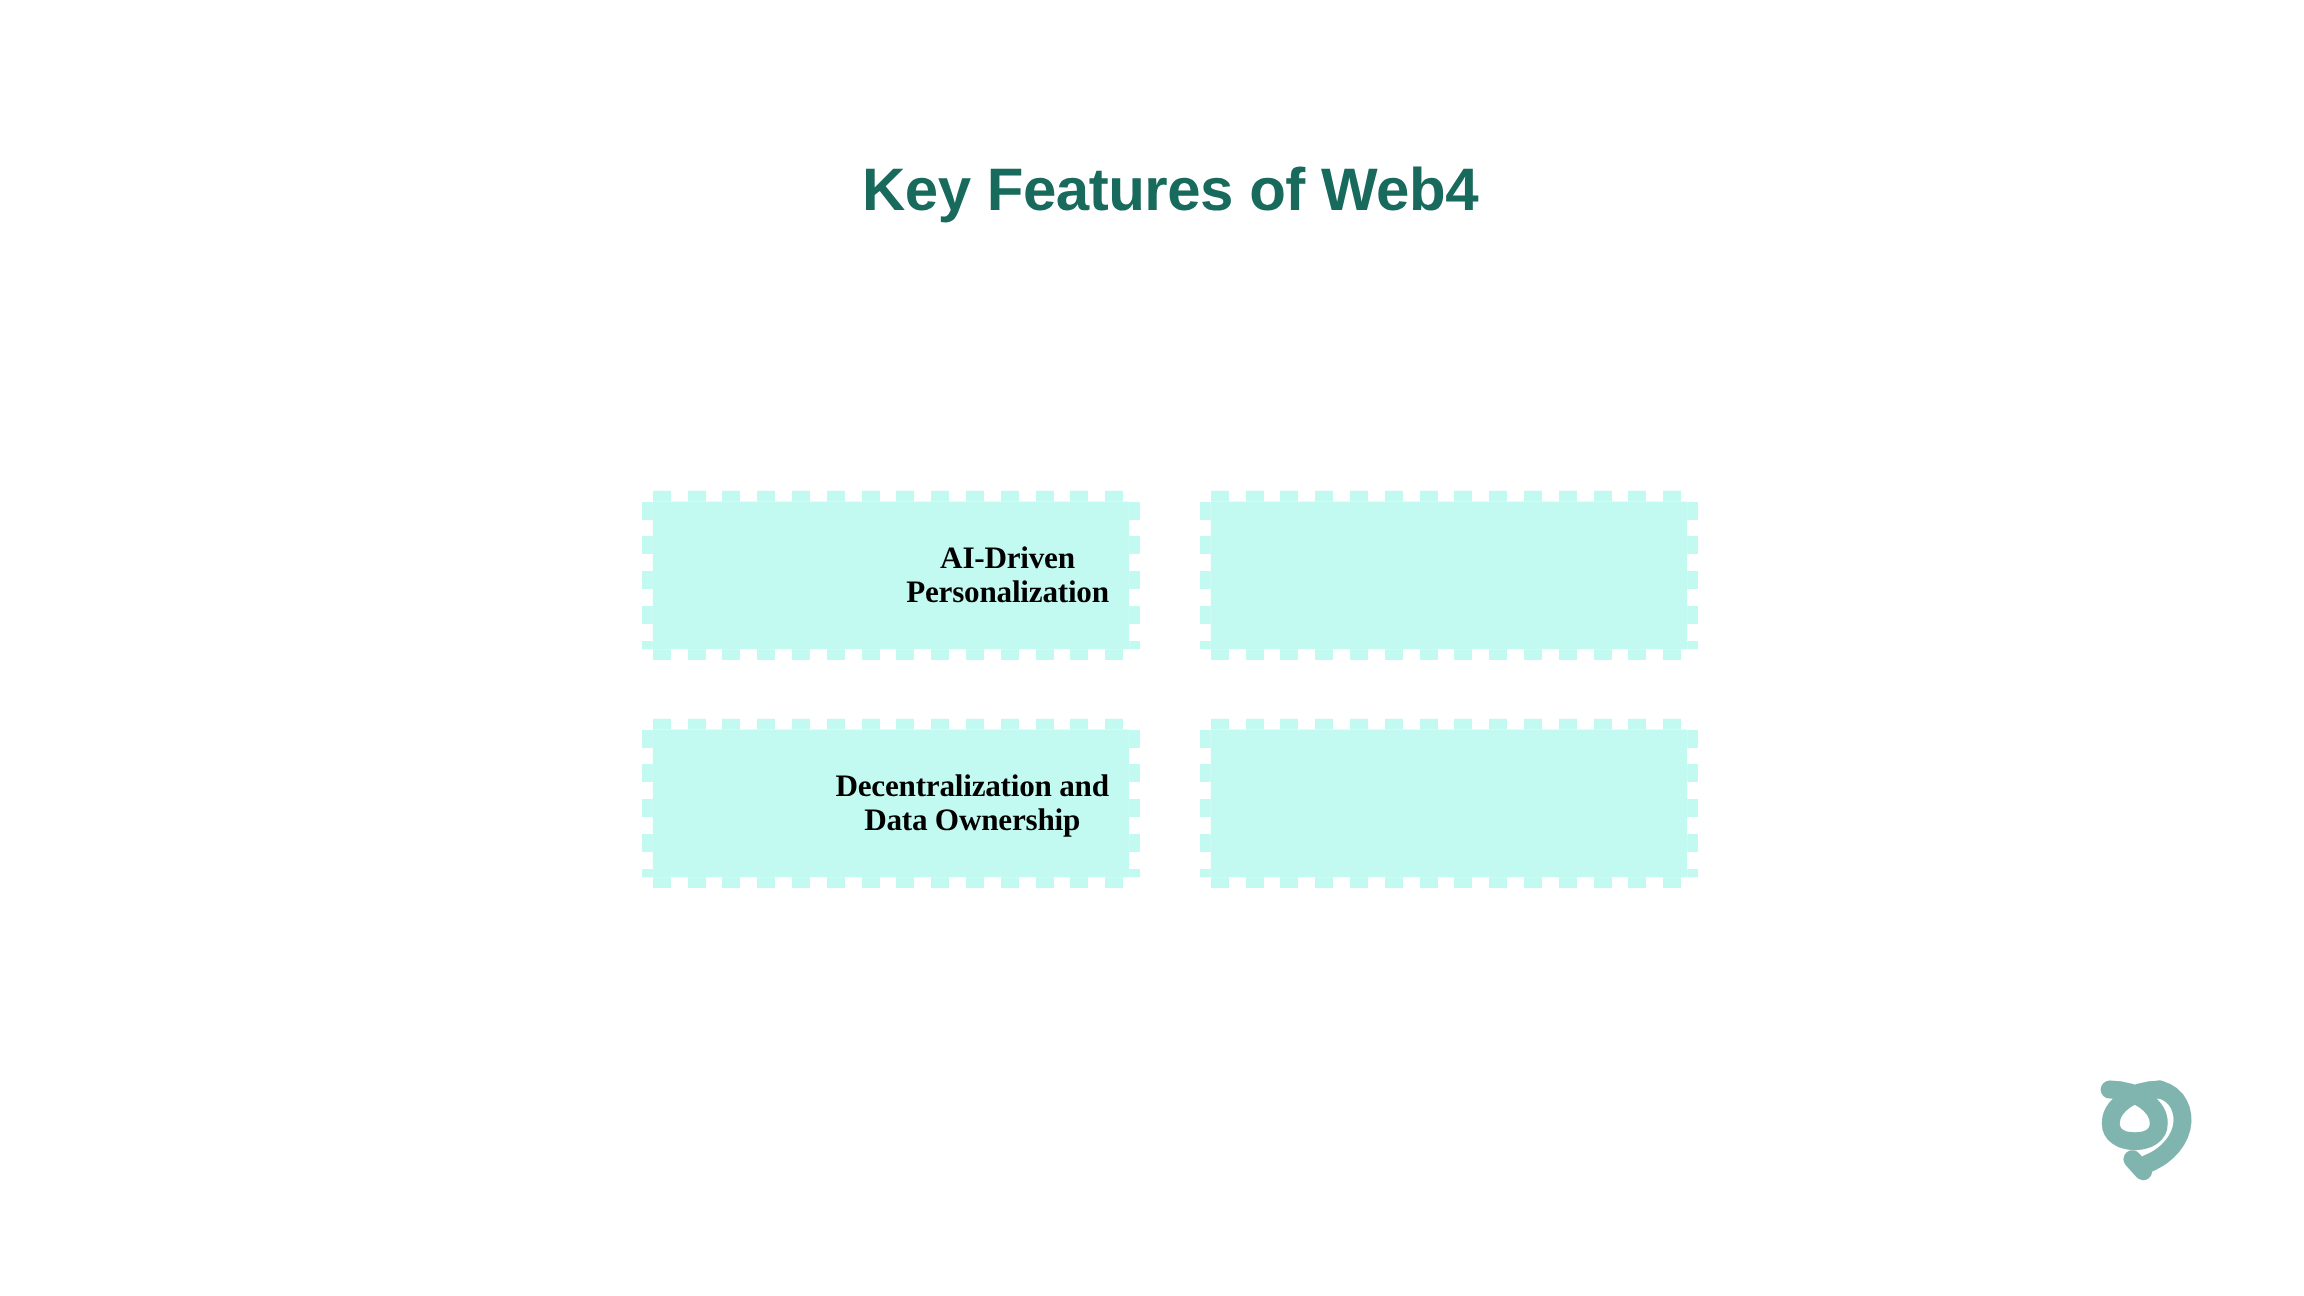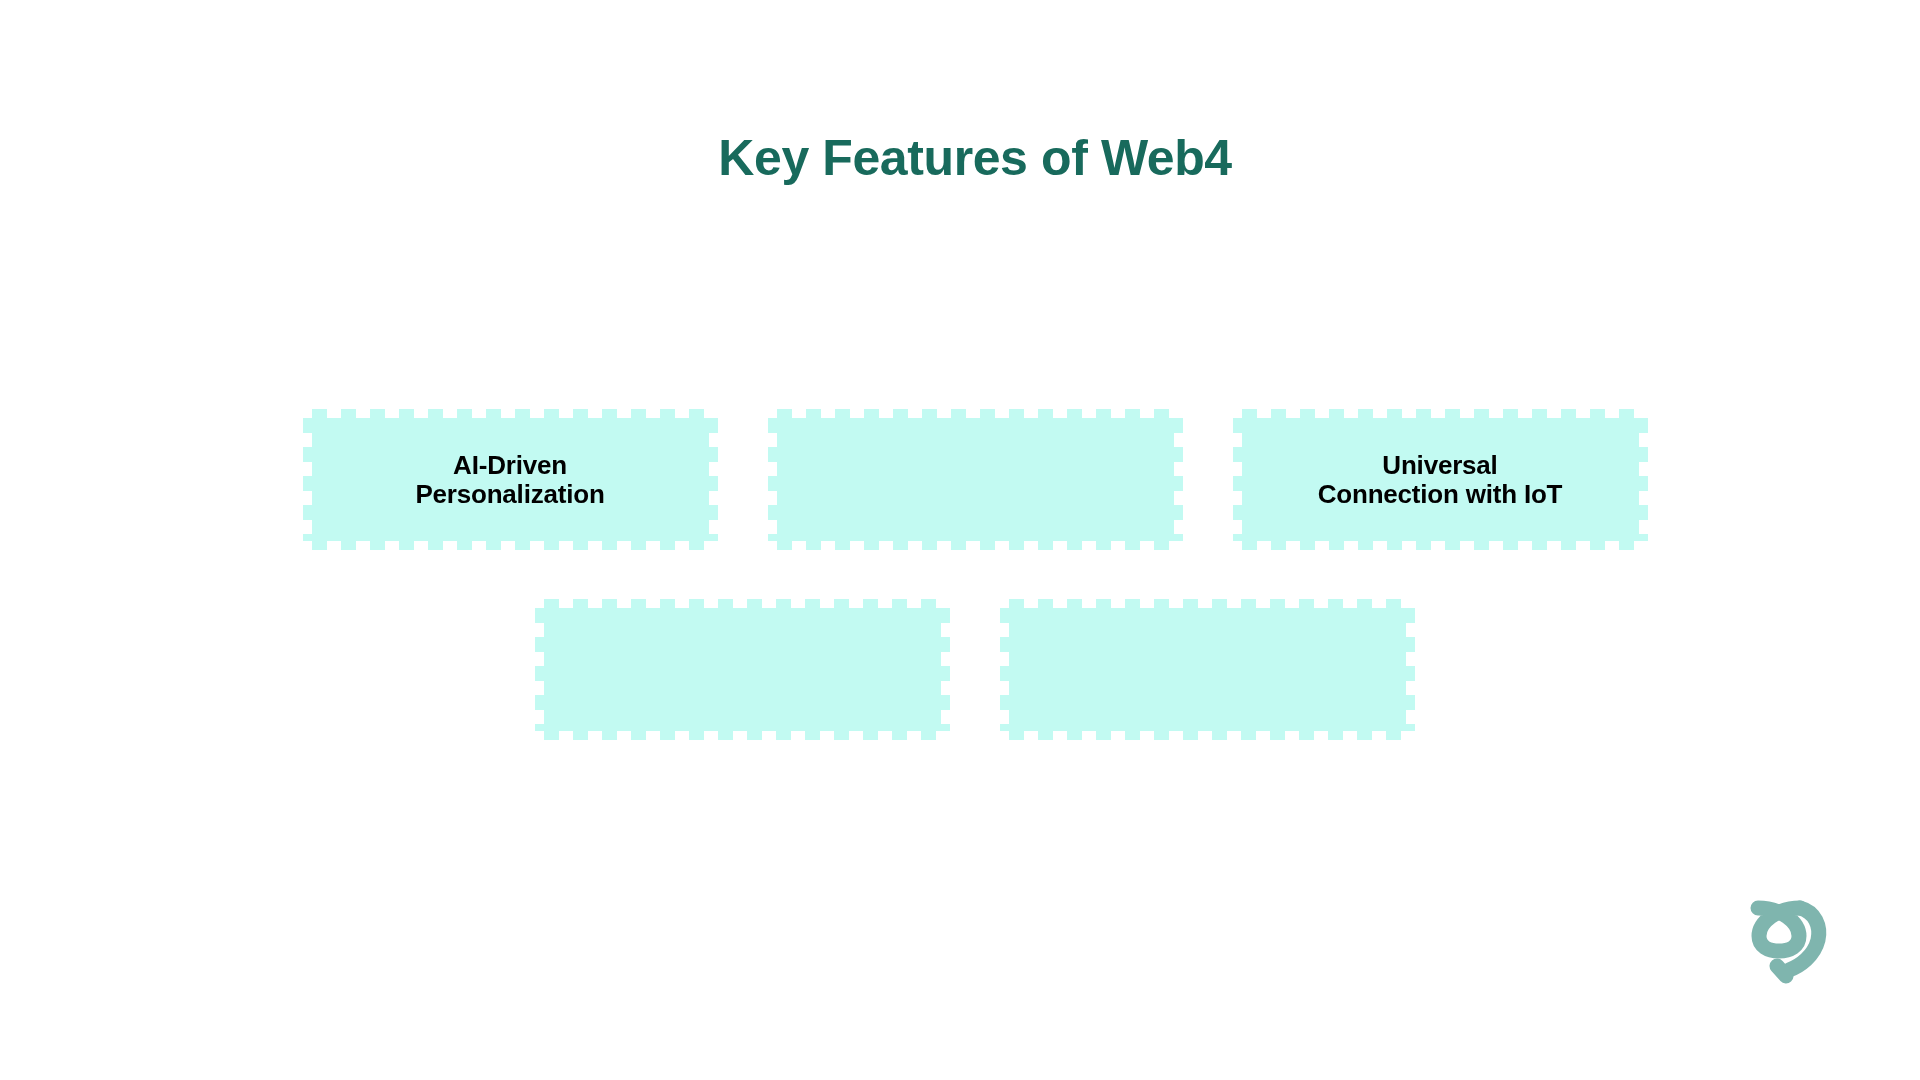--- a/index.html
+++ b/index.html
@@ -53,22 +53,23 @@
 
   #card-row-1 { top: 409px; }
   #card-row-2 { top: 599px; }
 
   .feature-card {
     position: relative;
     width: 415px;
     height: 141px;
     display: flex;
     align-items: center;
-    justify-content: center;
+    justify-content: flex-end;
     padding: 0 26px;
+    font-family: Liberation Serif, serif;
   }
 
   
   .card-shape {
     position: absolute;
     inset: 0;
     pointer-events: none;
   }
 
   
@@ -161,44 +162,35 @@
     <div class="feature-card">
       <div class="card-shape">
         <div class="card-body"></div>
         <div class="card-teeth-h top"></div>
         <div class="card-teeth-h bottom"></div>
         <div class="card-teeth-v left"></div>
         <div class="card-teeth-v right"></div>
       </div>
     </div>
 
-    <div class="feature-card">
-      <div class="card-shape">
-        <div class="card-body"></div>
-        <div class="card-teeth-h top"></div>
-        <div class="card-teeth-h bottom"></div>
-        <div class="card-teeth-v left"></div>
-        <div class="card-teeth-v right"></div>
-      </div>
-      <div class="card-label">Universal
-Connection with IoT</div>
-    </div>
 
   </div>
 
   <div id="card-row-2" class="card-row">
 
     <div class="feature-card">
       <div class="card-shape">
         <div class="card-body"></div>
         <div class="card-teeth-h top"></div>
         <div class="card-teeth-h bottom"></div>
         <div class="card-teeth-v left"></div>
         <div class="card-teeth-v right"></div>
       </div>
+      <div class="card-label">Decentralization and
+Data Ownership</div>
     </div>
 
     <div class="feature-card">
       <div class="card-shape">
         <div class="card-body"></div>
         <div class="card-teeth-h top"></div>
         <div class="card-teeth-h bottom"></div>
         <div class="card-teeth-v left"></div>
         <div class="card-teeth-v right"></div>
       </div>

